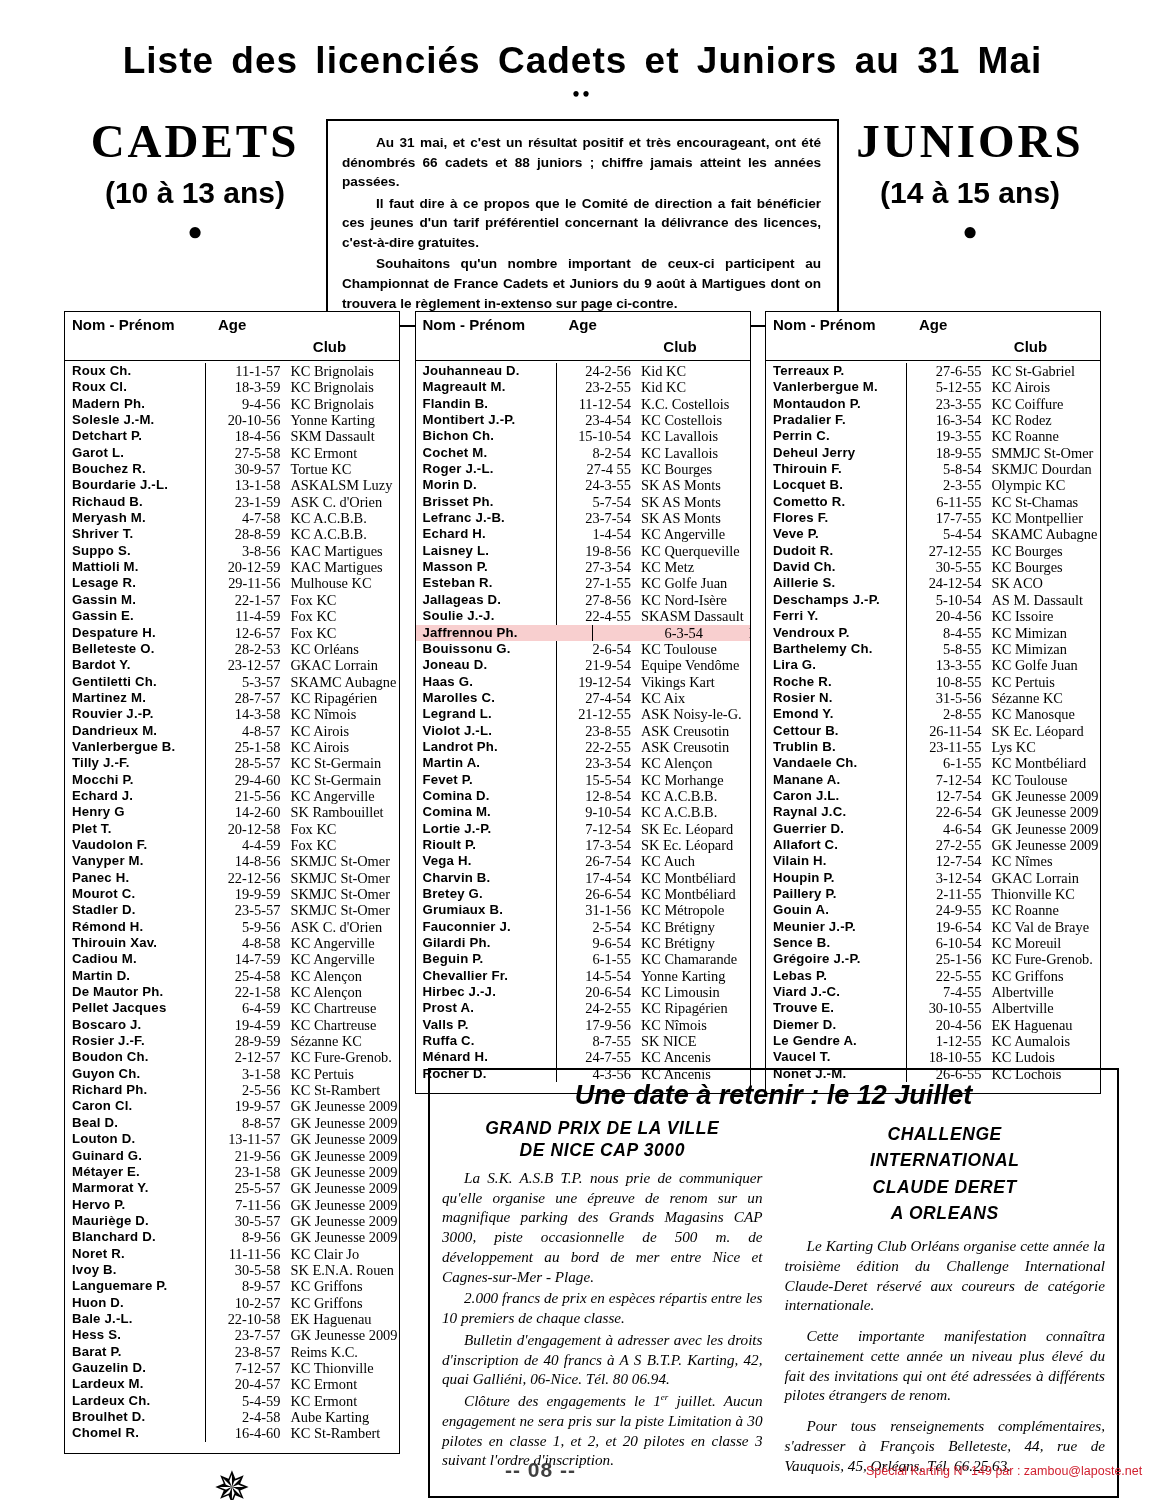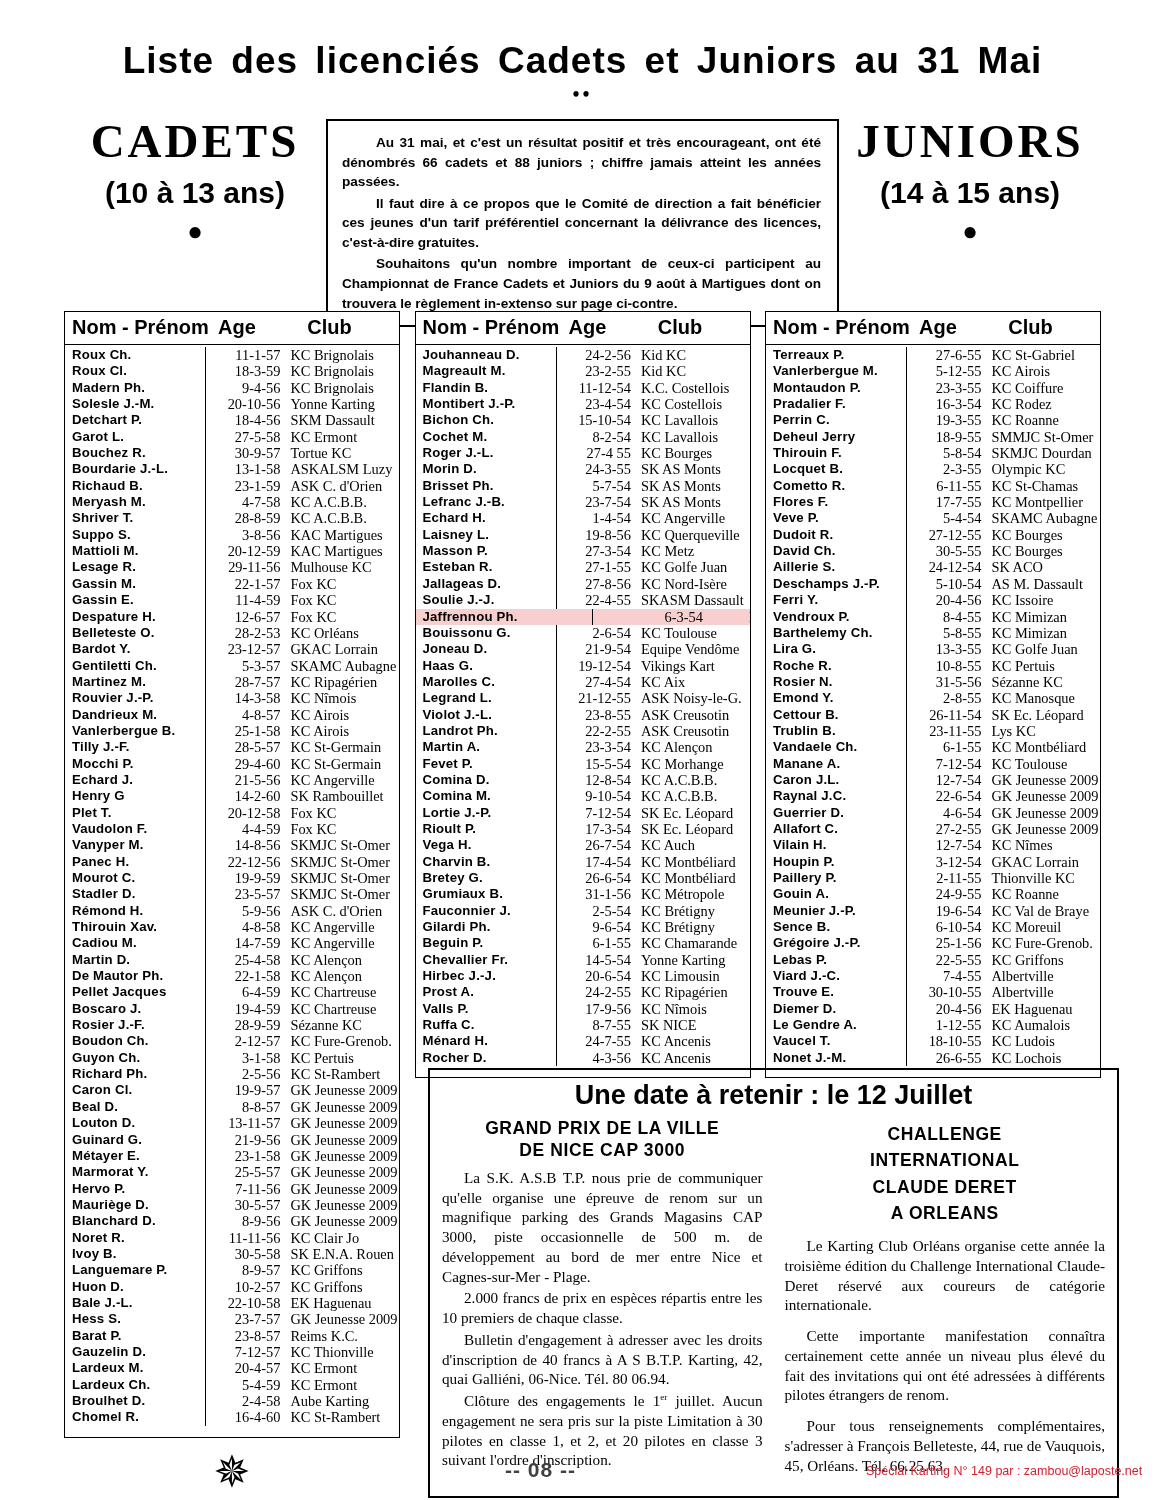--- a/index.html
+++ b/index.html
@@ -96,26 +96,26 @@
     width:336px;
     border:1.5px solid #000;
     box-sizing:border-box;
     background:#fff;
   }
   .tbl-head{
     display:flex;
     border-bottom:1.5px solid #000;
     font-family:"Liberation Sans", sans-serif;
     font-weight:bold;
-    font-size:20px;
+    font-size:15px;
     padding:4px 0 5px 0;
   }
   .th-name{width:140px;padding-left:7px;}
   .th-age{width:70px;text-align:left;padding-left:6px;}
-  .th-club{flex:1;text-align:center;padding-right:28px;}
+  .th-club{flex:1;text-align:center;padding-right:28px;margin-top:22px;}
 
   .tbl-body{padding:2px 0 3px 0;}
   .row{
     display:flex;
     height:16.35px;
     line-height:16.35px;
     align-items:center;
     position:relative;
   }
   .row.hl{background:#f8cfcf;gap:36px;}
@@ -169,20 +169,21 @@
   .bottom-area{
     position:absolute;
     left:428px;
     top:1068px;
     width:691px;
   }
   .article{
     border:2px solid #000;
     box-sizing:border-box;
     padding:8px 12px 10px 12px;
+    font-style:italic;
   }
   .article-title{
     text-align:center;
     font-family:"Liberation Sans", sans-serif;
     font-weight:bold;
     font-size:27px;
     letter-spacing:0px;
     margin:2px 0 6px 0;
   }
   .cols2{display:flex;gap:22px;}

